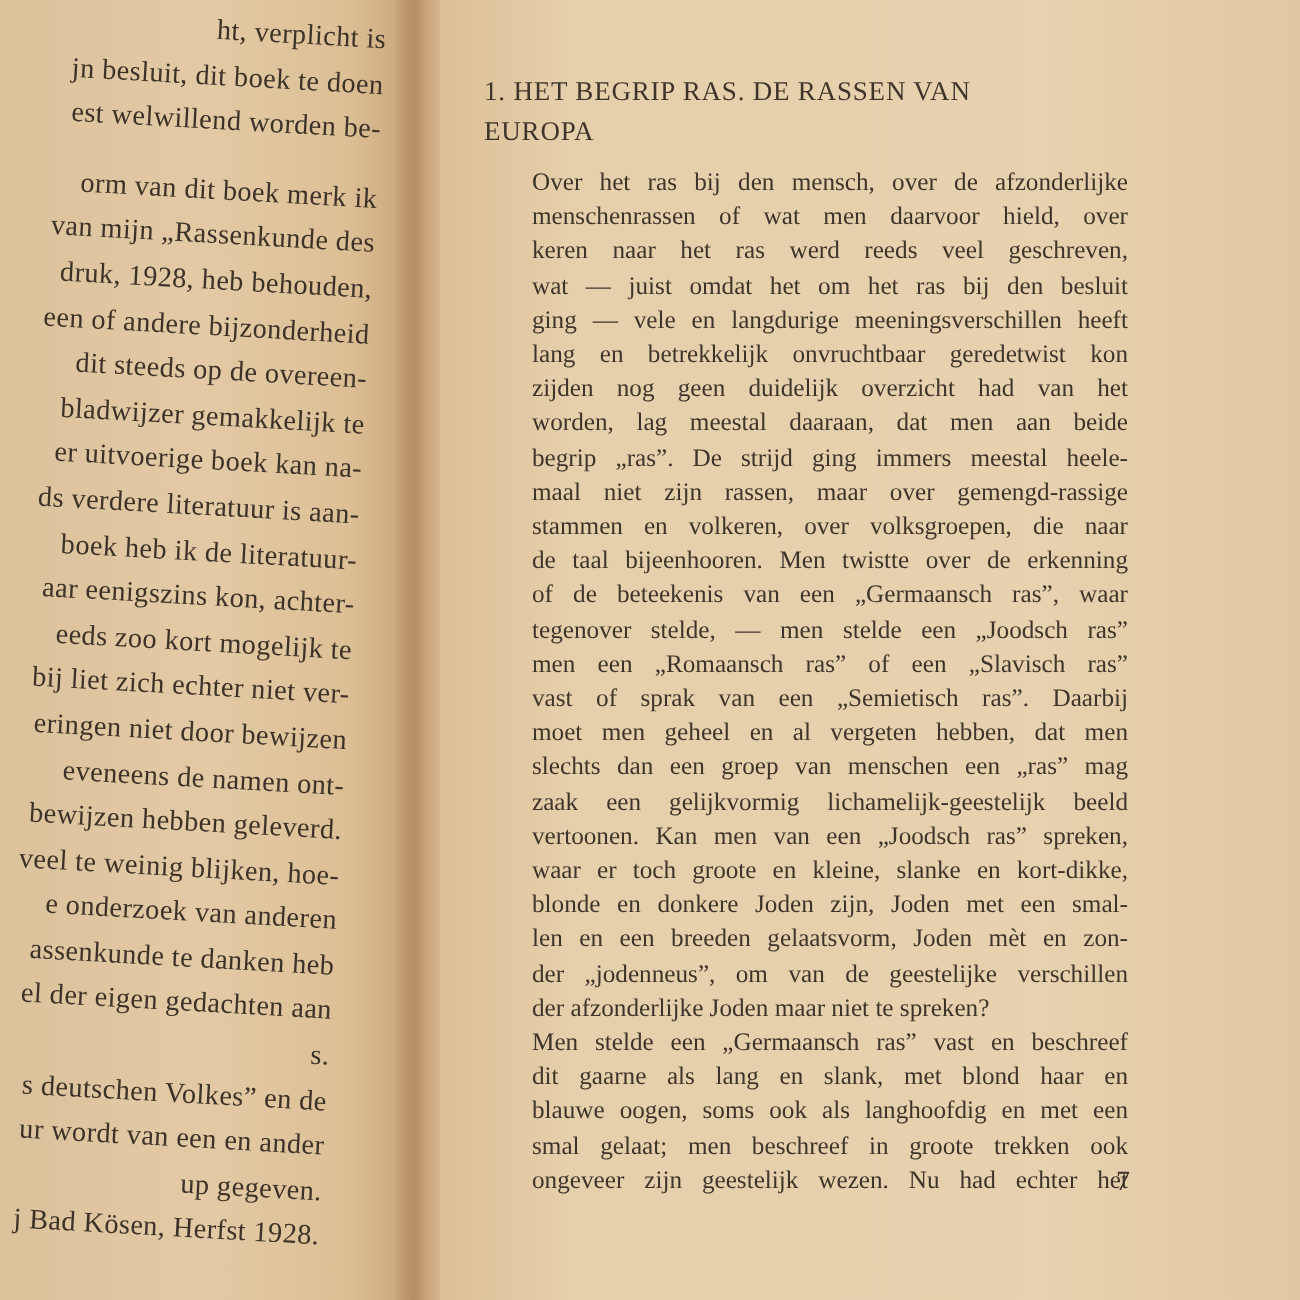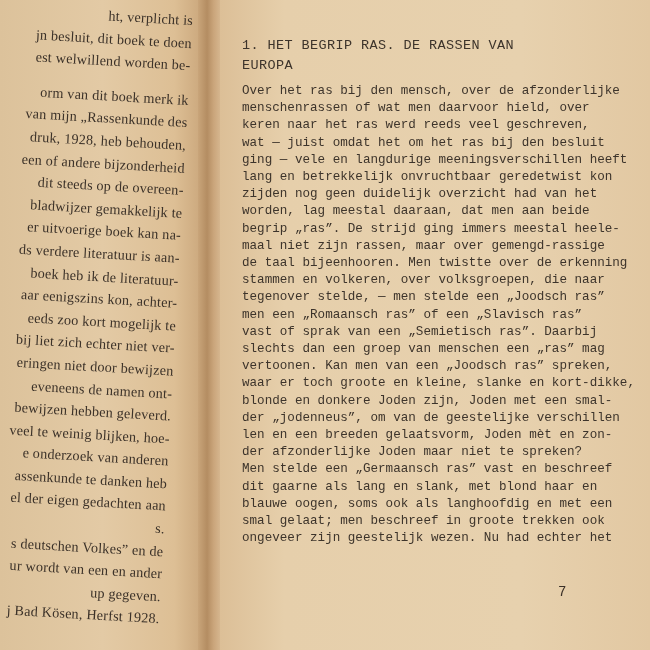--- a/index.html
+++ b/index.html
@@ -15,41 +15,40 @@
     background: linear-gradient(90deg, #dcc29b 0%, #e3caa5 50%, #ddbf95 85%, #c9a57a 100%);
     overflow: hidden;
   }
   .gutter {
     position: absolute; left: 198px; top: 0; width: 26px; height: 650px;
     background: linear-gradient(90deg, #c9a57a 0%, #b48d62 35%, #caa57b 60%, #dcc09a 100%);
   }
   .page-right {
     position: absolute; left: 220px; top: 0; width: 430px; height: 650px;
     background: linear-gradient(90deg, #dcbf97 0%, #e6cfab 15%, #e7d1ae 70%, #e2c8a2 100%);
-    font-family: Liberation Mono, monospace;
   }
   .left-text {
     position: absolute; left: -6px; top: -2px; width: 200px;
     transform: rotate(3.2deg); transform-origin: 0 0;
     font-size: 14.2px; line-height: 22.6px; letter-spacing: 0.2px;
     color: #3c3229; text-align: right;
   }
   .left-text .ln { white-space: nowrap; display: block; }
   .left-text .gap { height: 12px; }
   .right-text {
     position: absolute; left: 22px; top: 36px; width: 322px;
     font-size: 12.6px; line-height: 17.2px; color: #3d342b;
   }
   .chapter-title {
     font-size: 13.5px; letter-spacing: 0.4px; line-height: 20px;
     margin: 0 0 7px 0; font-weight: normal;
   }
   .body-line {
     display: block; white-space: nowrap;
-    text-align: justify; text-align-last: justify;
+    text-align: justify; text-align-last: justify; margin-left: 24px;
   }
   .body-line.last { text-align-last: left; }
   .page-number {
     position: absolute; left: 338px; top: 584px; font-size: 14px;
   }
 </style>
 </head>
 <body>
 
 <div class="book">
@@ -96,31 +95,34 @@
           <span class="body-line">Over het ras bij den mensch, over de afzonderlijke</span>
           <span class="body-line">menschenrassen of wat men daarvoor hield, over</span>
           <span class="body-line">keren naar het ras werd reeds veel geschreven,</span>
           <span class="body-line">wat — juist omdat het om het ras bij den besluit</span>
           <span class="body-line">ging — vele en langdurige meeningsverschillen heeft</span>
           <span class="body-line">lang en betrekkelijk onvruchtbaar geredetwist kon</span>
           <span class="body-line">zijden nog geen duidelijk overzicht had van het</span>
           <span class="body-line">worden, lag meestal daaraan, dat men aan beide</span>
           <span class="body-line">begrip „ras”. De strijd ging immers meestal heele-</span>
           <span class="body-line">maal niet zijn rassen, maar over gemengd-rassige</span>
+          <span class="body-line">stammen en volkeren, over volksgroepen, die naar</span>
           <span class="body-line">de taal bijeenhooren. Men twistte over de erkenning</span>
-          <span class="body-line">stammen en volkeren, over volksgroepen, die naar</span>
+          <span class="body-line">of de beteekenis van een „Germaansch ras”, waar</span>
           <span class="body-line">tegenover stelde, — men stelde een „Joodsch ras”</span>
           <span class="body-line">men een „Romaansch ras” of een „Slavisch ras”</span>
           <span class="body-line">vast of sprak van een „Semietisch ras”. Daarbij</span>
+          <span class="body-line">moet men geheel en al vergeten hebben, dat men</span>
           <span class="body-line">slechts dan een groep van menschen een „ras” mag</span>
+          <span class="body-line">zaak een gelijkvormig lichamelijk-geestelijk beeld</span>
           <span class="body-line">vertoonen. Kan men van een „Joodsch ras” spreken,</span>
           <span class="body-line">waar er toch groote en kleine, slanke en kort-dikke,</span>
           <span class="body-line">blonde en donkere Joden zijn, Joden met een smal-</span>
+          <span class="body-line">len en een breeden gelaatsvorm, Joden mèt en zon-</span>
           <span class="body-line">der „jodenneus”, om van de geestelijke verschillen</span>
-          <span class="body-line">len en een breeden gelaatsvorm, Joden mèt en zon-</span>
           <span class="body-line last">der afzonderlijke Joden maar niet te spreken?</span>
           <span class="body-line">Men stelde een „Germaansch ras” vast en beschreef</span>
           <span class="body-line">dit gaarne als lang en slank, met blond haar en</span>
           <span class="body-line">blauwe oogen, soms ook als langhoofdig en met een</span>
           <span class="body-line">smal gelaat; men beschreef in groote trekken ook</span>
           <span class="body-line">ongeveer zijn geestelijk wezen. Nu had echter het</span>
         </div>
     </div>
     <div class="page-number">7</div>
   </div>

